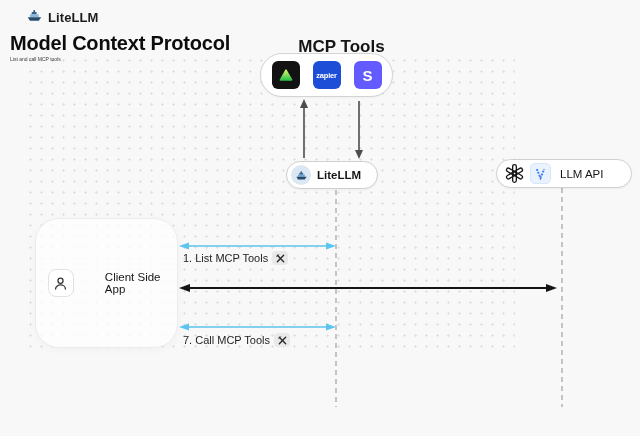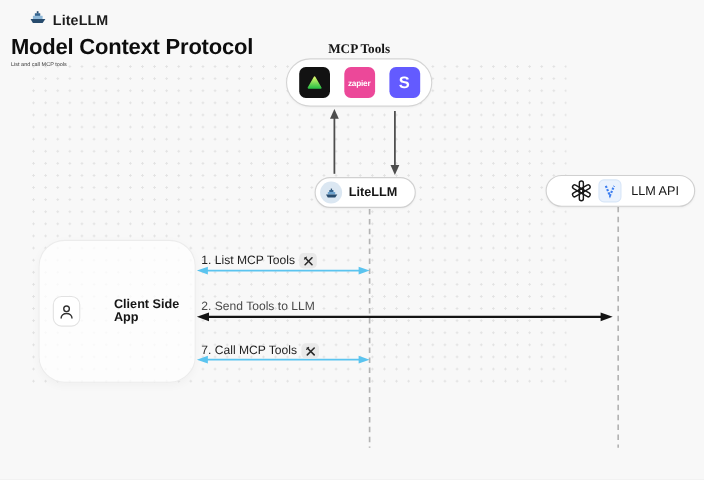--- a/index.html
+++ b/index.html
@@ -10,57 +10,57 @@
         background-size:11px 11px;pointer-events:none;}
   .arrows-svg{position:absolute;left:0;top:0;pointer-events:none;}
 
   
   .brand{position:absolute;left:26px;top:7px;display:flex;align-items:center;gap:5px;}
   .brand .brand-text{font-size:13px;font-weight:600;color:#1c1c1c;letter-spacing:.1px;}
   .page-title{position:absolute;left:10px;top:32px;font-size:20px;font-weight:700;color:#0d0d0d;letter-spacing:-.2px;}
   .page-subtitle{position:absolute;left:10px;top:56px;font-size:5px;color:#3c3c3c;}
 
   
-  .mcp-label{position:absolute;left:260px;top:37px;width:133px;text-align:center;
-             font-size:12px;font-weight:600;color:#151515;font-family:Liberation Serif, serif;}
+  .mcp-label{position:absolute;left:275px;top:37px;width:133px;text-align:center;
+             font-size:17px;font-weight:600;color:#151515;}
   .mcp-pill{position:absolute;left:260px;top:53px;width:133px;height:44px;border-radius:22px;
             background:#fff;border:1px solid #d4d4d4;box-sizing:border-box;
             display:flex;align-items:center;justify-content:center;gap:13px;
             box-shadow:0 1px 2px rgba(0,0,0,.04);}
   .tool-tile{width:28px;height:28px;border-radius:6px;display:flex;align-items:center;justify-content:center;}
   .tile-dark{background:#121212;}
-  .tile-zapier{background:#ec4899;}
+  .tile-zapier{background:#1d4ed8;}
   .tile-stripe{background:#635bff;}
   .zapier-text{color:#fff;font-size:7.5px;font-weight:700;letter-spacing:-.2px;}
   .stripe-text{color:#fff;font-size:15px;font-weight:700;}
 
   
   .node-pill{position:absolute;background:#fff;border:1px solid #d0d0d0;box-sizing:border-box;
              display:flex;align-items:center;box-shadow:0 1px 2px rgba(0,0,0,.05);}
   .litellm-pill{left:286px;top:161px;width:92px;height:28px;border-radius:14px;padding-left:4px;gap:6px;}
   .litellm-icon-circle{width:20px;height:20px;border-radius:50%;background:#dbe7f2;
              display:flex;align-items:center;justify-content:center;}
   .node-label{font-size:11.5px;font-weight:600;color:#161616;}
-  .llmapi-pill{left:496px;top:159px;width:136px;height:29px;border-radius:15px;padding-left:7px;gap:5px;justify-content:center;}
+  .llmapi-pill{left:496px;top:159px;width:136px;height:29px;border-radius:15px;padding-left:7px;gap:5px;}
   .provider-tile{width:21px;height:21px;border-radius:5px;background:#eaf2fd;border:1px solid #d8e6f8;
              box-sizing:border-box;display:flex;align-items:center;justify-content:center;}
   .llmapi-label{font-size:11.5px;font-weight:500;color:#161616;margin-left:4px;}
 
   
   .client-box{position:absolute;left:35px;top:218px;width:143px;height:130px;border-radius:24px;
               background:rgba(255,255,255,.75);border:1px solid #ececec;box-sizing:border-box;
               box-shadow:0 2px 8px rgba(0,0,0,.03);}
   .client-inner{position:absolute;left:12px;top:50%;transform:translateY(-50%);
               display:flex;align-items:center;gap:7px;}
   .client-icon-tile{width:28px;height:28px;border-radius:8px;background:#fff;border:1px solid #e2e2e2;
               box-sizing:border-box;display:flex;align-items:center;justify-content:center;}
-  .client-label{font-size:11.5px;font-weight:700;color:#161616;margin-left:24px;}
-
-  
-  .seq-label{position:absolute;display:flex;align-items:center;gap:4px;font-size:11px;font-weight:500;}
+  .client-label{font-size:11.5px;font-weight:400;color:#161616;margin-left:24px;}
+
+  
+  .seq-label{position:absolute;display:flex;align-items:center;gap:4px;font-size:11px;font-weight:500;margin-top:21px;}
   .seq-1{left:183px;top:230px;color:#1f1f1f;}
   .seq-2{left:183px;top:273px;color:#4a4a4a;}
   .seq-3{left:183px;top:312px;color:#1f1f1f;}
   .tools-chip{width:16px;height:14px;border-radius:4px;background:#e9e9e9;
               display:flex;align-items:center;justify-content:center;}
 </style>
 </head>
 <body>
 
 <div class="canvas">
@@ -183,23 +183,20 @@
   <div class="seq-label seq-1">
     <span>1. List MCP Tools</span>
     <span class="tools-chip">
       <svg width="11" height="11" viewBox="0 0 14 14">
         <path d="M3 11 L11 3" stroke="#2b2b2b" stroke-width="1.8" stroke-linecap="round"></path>
         <path d="M3 3 L11 11" stroke="#2b2b2b" stroke-width="1.8" stroke-linecap="round"></path>
         <path d="M2.2 4.6 L4.6 2.2" stroke="#2b2b2b" stroke-width="1.2" stroke-linecap="round"></path>
       </svg>
     </span>
   </div>
-  <div class="seq-label seq-2">
-    <span>2. Send Tools to LLM</span>
-  </div>
   <div class="seq-label seq-3">
     <span>7. Call MCP Tools</span>
     <span class="tools-chip">
       <svg width="11" height="11" viewBox="0 0 14 14">
         <path d="M3 11 L11 3" stroke="#2b2b2b" stroke-width="1.8" stroke-linecap="round"></path>
         <path d="M3 3 L11 11" stroke="#2b2b2b" stroke-width="1.8" stroke-linecap="round"></path>
         <path d="M2.2 4.6 L4.6 2.2" stroke="#2b2b2b" stroke-width="1.2" stroke-linecap="round"></path>
       </svg>
     </span>
   </div>

